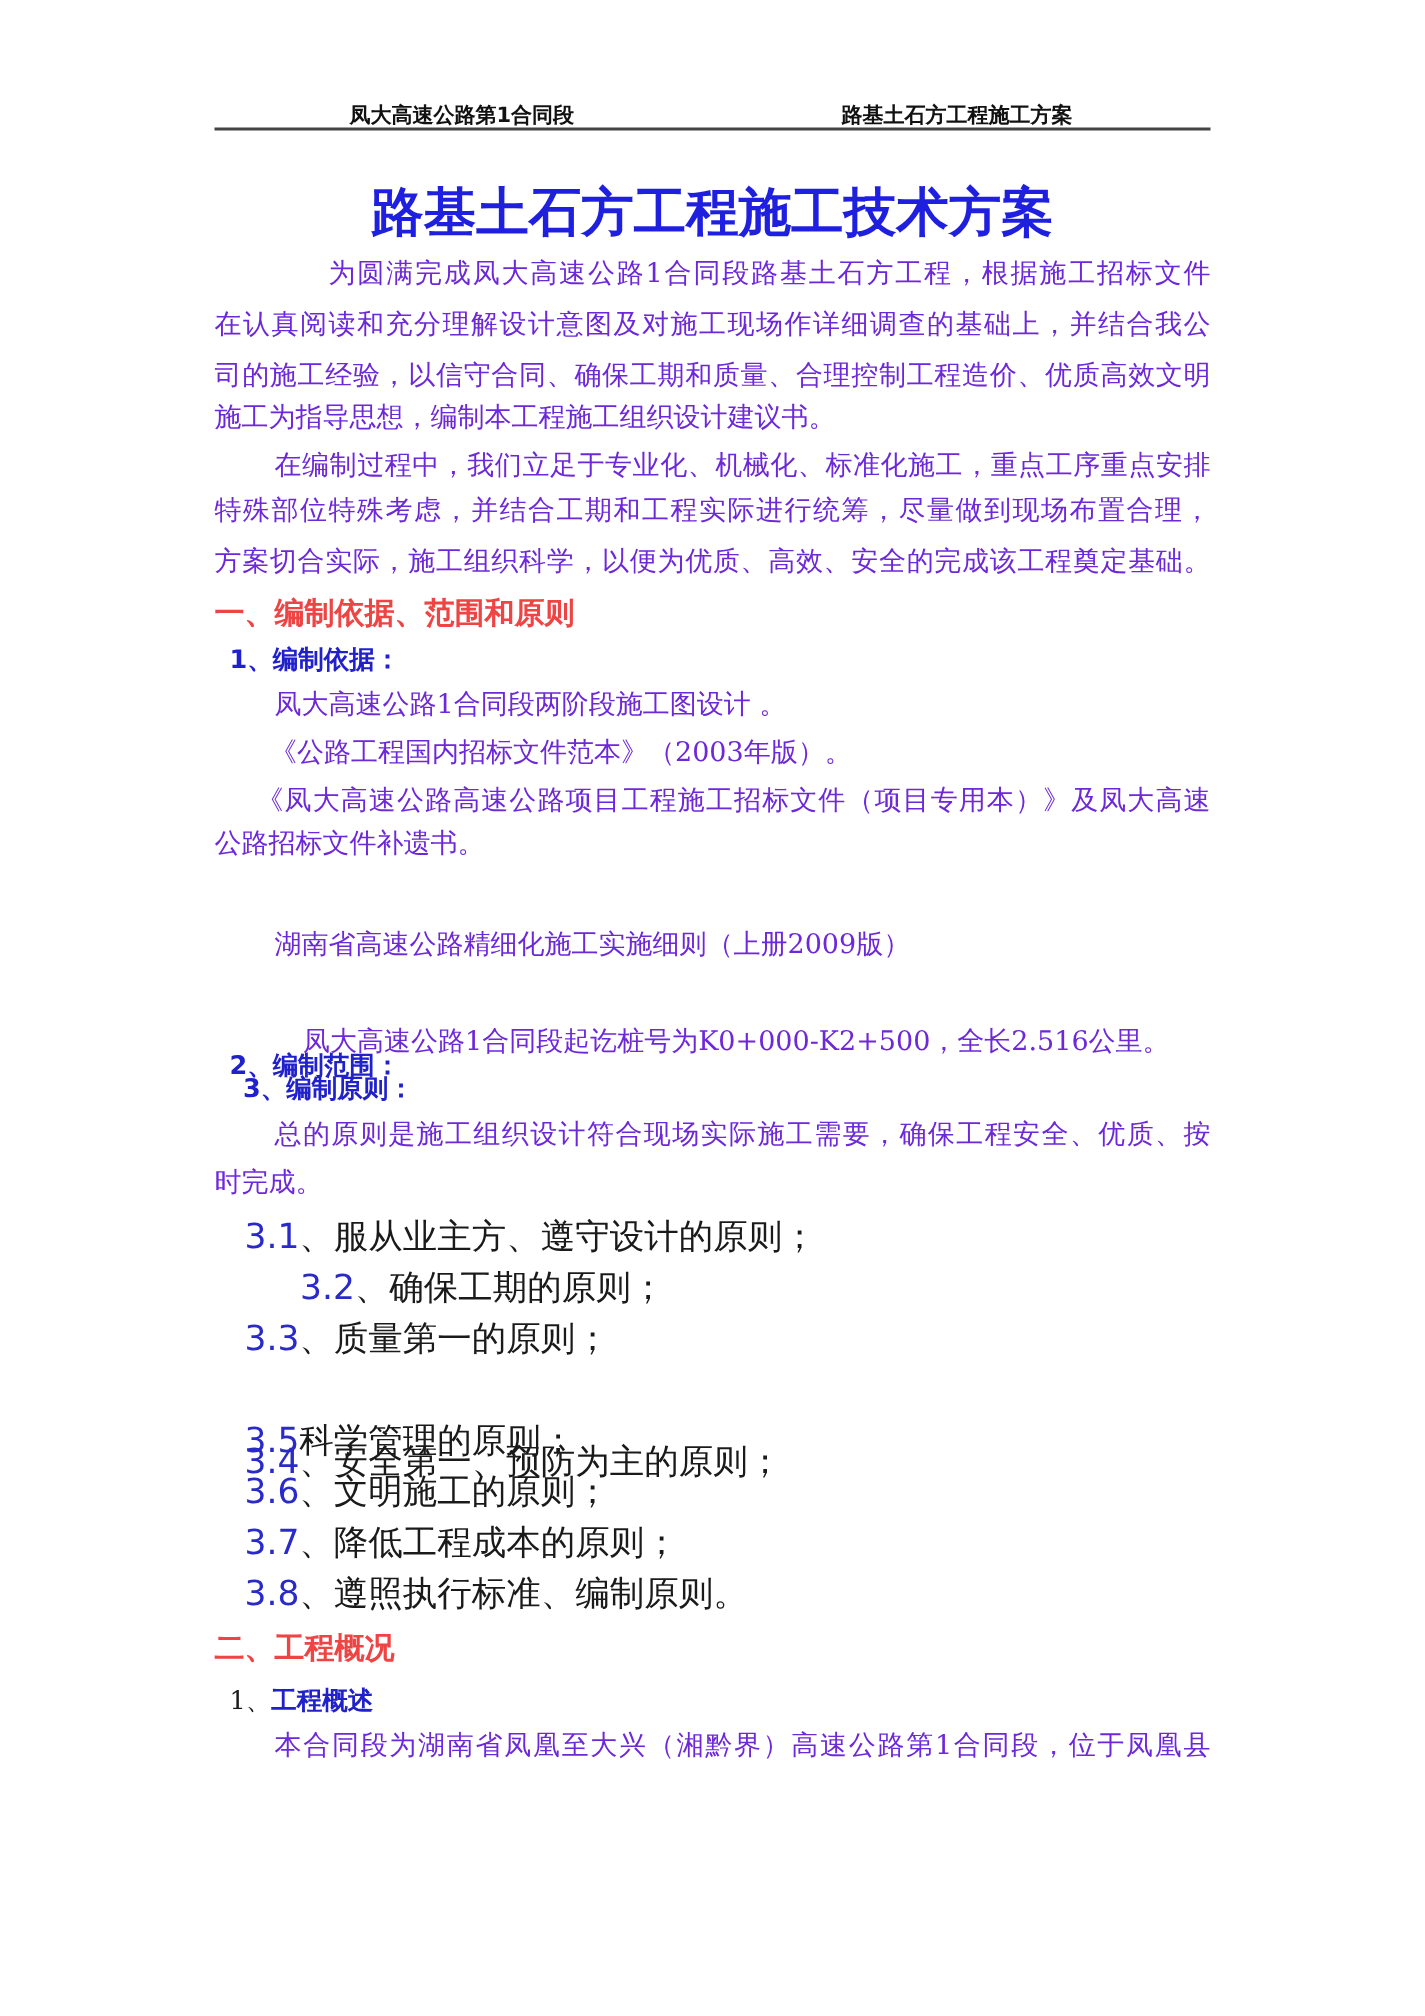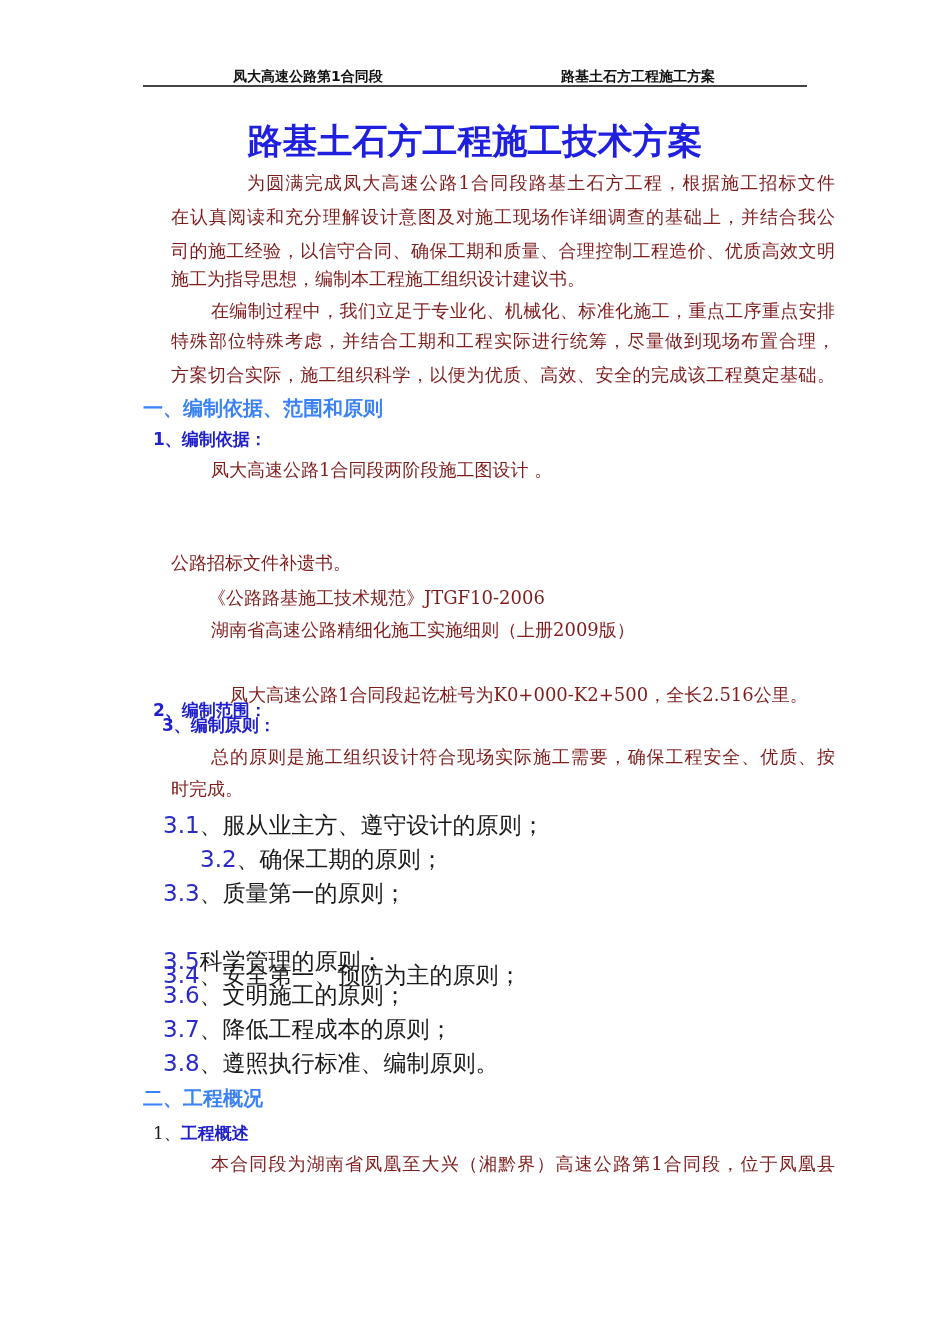--- a/index.html
+++ b/index.html
@@ -20,26 +20,26 @@
       position: absolute; left: 143px; top: 85px; width: 664px; height: 0;
       border-top: 2px solid #444;
     }
     .title {
       position: absolute; left: 143px; top: 118px; width: 664px; text-align: center;
       font-size: 35px; font-weight: bold; color: #1f1fe0; letter-spacing: 0px;
       font-family: "DejaVu Sans", "Liberation Sans", sans-serif;
     }
     .line {
       position: absolute; left: 143px; width: 664px; white-space: nowrap;
-      font-size: 18px; line-height: 28px; color: #7f1d1d; margin-left: 28px;
+      font-size: 18px; line-height: 28px; color: #6d28d9;
     }
     .justify { text-align: justify; text-align-last: justify; }
     .h1 {
       position: absolute; left: 143px; white-space: nowrap;
-      font-size: 20px; font-weight: bold; color: #3b82f6;
+      font-size: 20px; font-weight: bold; color: #ef4444;
       font-family: "DejaVu Sans", "Liberation Sans", sans-serif;
     }
     .h2 {
       position: absolute; white-space: nowrap;
       font-size: 17px; font-weight: bold; color: #2020cc;
       font-family: "DejaVu Sans", "Liberation Sans", sans-serif;
     }
     .h2 .num-black { color: #1a1a1a; font-weight: normal; font-family: "DejaVu Serif", serif; }
     .item { position: absolute; left: 163px; white-space: nowrap; font-size: 23px; line-height: 26px; color: #1a1a1a; }
     .item .num { color: #2a2ac8; font-family: "DejaVu Sans", "Liberation Sans", sans-serif; }
@@ -63,22 +63,23 @@
   <div class="line" style="top:265px;">施工为指导思想，编制本工程施工组织设计建议书。</div>
 
   <div class="line justify" style="top:297px; padding-left:40px; width:624px;">在编制过程中，我们立足于专业化、机械化、标准化施工，重点工序重点安排</div>
   <div class="line justify" style="top:327px;">特殊部位特殊考虑，并结合工期和工程实际进行统筹，尽量做到现场布置合理，</div>
   <div class="line justify" style="top:361px;">方案切合实际，施工组织科学，以便为优质、高效、安全的完成该工程奠定基础。</div>
 
   <div class="h1" style="top:395px;">一、编制依据、范围和原则</div>
   <div class="h2" style="left:153px; top:428px;">1、编制依据：</div>
 
   <div class="line" style="top:456px; left:183px;">凤大高速公路1合同段两阶段施工图设计  。</div>
+  <div class="line" style="top:488px; left:180px;">《公路工程国内招标文件范本》（2003年版）。</div>
+  <div class="line justify" style="top:520px; left:171px; width:636px;">《凤大高速公路高速公路项目工程施工招标文件（项目专用本）》及凤大高速</div>
   <div class="line" style="top:549px;">公路招标文件补遗书。</div>
-  <div class="line" style="top:584px; left:180px;">《公路路基施工技术规范》JTGF10-2006</div>
   <div class="line" style="top:616px; left:183px;">湖南省高速公路精细化施工实施细则（上册2009版）</div>
 
   <div class="h2" style="left:153px; top:651px;margin-top:48px;">2、编制范围：</div>
   <div class="line" style="top:681px; left:202px;">凤大高速公路1合同段起讫桩号为K0+000-K2+500，全长2.516公里。</div>
 
   <div class="h2" style="left:162px; top:714px;">3、编制原则：</div>
   <div class="line justify" style="top:743px; padding-left:40px; width:624px;">总的原则是施工组织设计符合现场实际施工需要，确保工程安全、优质、按</div>
   <div class="line" style="top:775px;">时完成。</div>
 
   <div class="item" style="top:812px;"><span class="num">3.1</span><span>、服从业主方、遵守设计的原则；</span></div>

